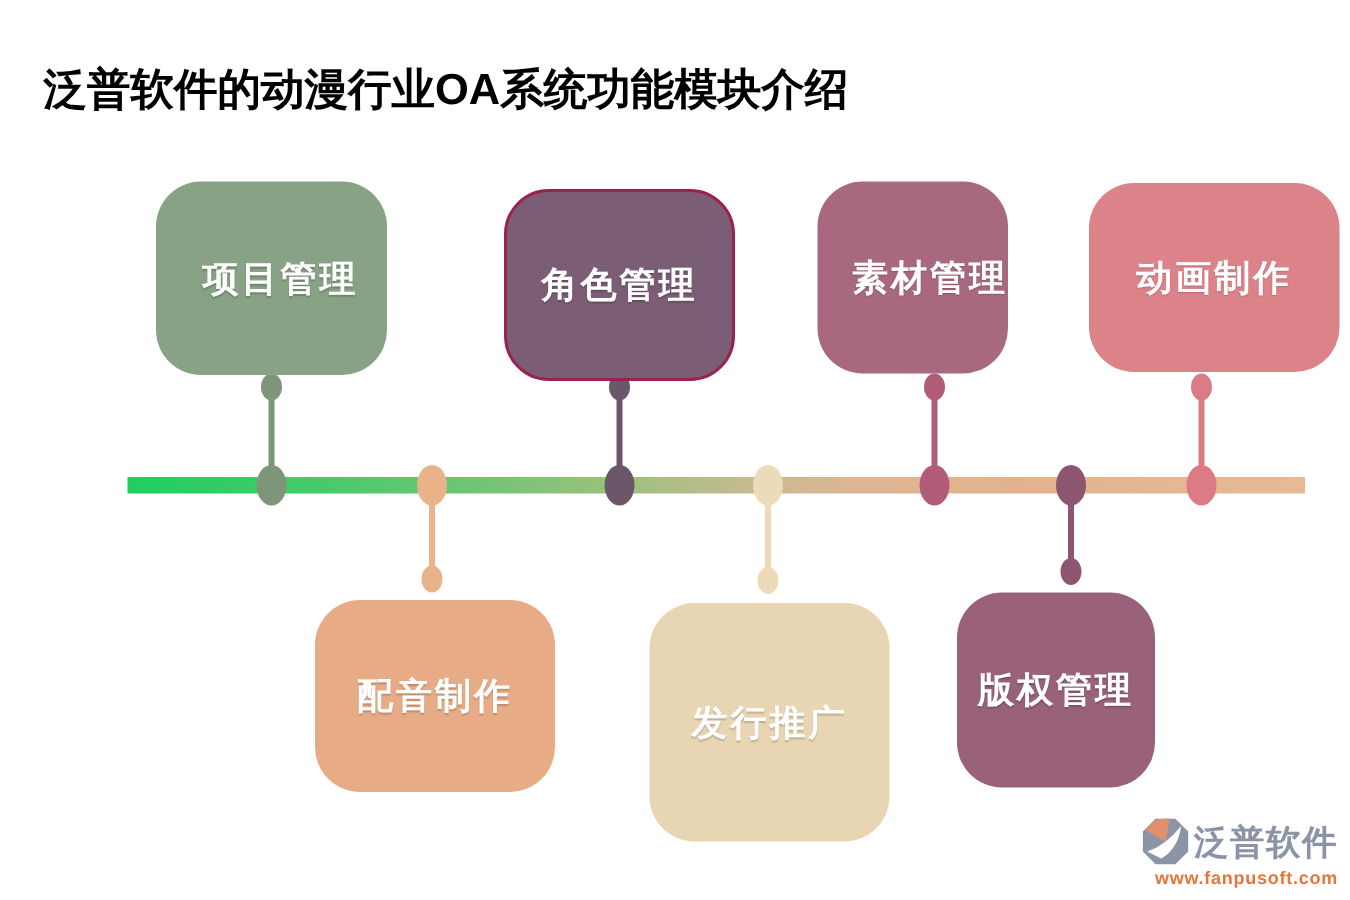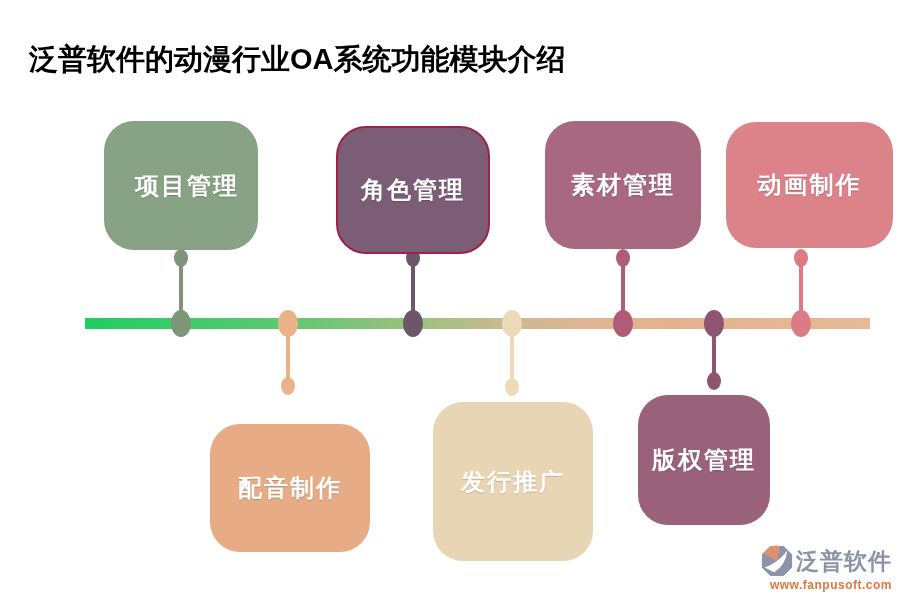--- a/index.html
+++ b/index.html
@@ -50,21 +50,21 @@
   .b2{left:336px;top:126px;width:154px;height:128px;border:2px solid transparent;}
   .s2{left:411px;top:254px;height:70px;}
   .d2s{left:406px;top:249px;}
   .d2b{left:403px;top:310px;}
   
   .b3{left:433px;top:402px;width:160px;height:159px;}
   .s3{left:510px;top:324px;height:62px;}
   .d3s{left:505px;top:378px;}
   .d3b{left:502px;top:310px;}
   
-  .b4{left:545px;top:121px;width:156px;height:128px;}
+  .b4{left:545px;top:121px;width:127px;height:128px;justify-content:flex-end;}
   .s4{left:621px;top:254px;height:70px;}
   .d4s{left:616px;top:249px;}
   .d4b{left:613px;top:310px;}
   
   .b5{left:638px;top:395px;width:132px;height:130px;}
   .s5{left:712px;top:324px;height:58px;}
   .d5s{left:707px;top:372px;}
   .d5b{left:704px;top:310px;}
   
   .b6{left:726px;top:122px;width:167px;height:126px;}
@@ -96,21 +96,21 @@
     <div class="dot big d0b" style="background: rgb(126, 149, 121);"></div>
     <div class="box b0" style="background: rgb(135, 162, 133); padding-left: 12px;">
       <span class="box-label">项目管理</span>
     </div>
   </div>
 
   <div>
     <div class="stem s1" style="background: rgb(234, 178, 137);"></div>
     <div class="dot small d1s" style="background: rgb(234, 178, 137);"></div>
     <div class="dot big d1b" style="background: rgb(234, 178, 137);"></div>
-    <div class="box b1" style="background: rgb(231, 172, 134); margin-top: 24px;">
+    <div class="box b1" style="background: rgb(231, 172, 134);">
       <span class="box-label">配音制作</span>
     </div>
   </div>
 
   <div>
     <div class="stem s2" style="background: rgb(107, 87, 105);"></div>
     <div class="dot small d2s" style="background: rgb(107, 87, 105);"></div>
     <div class="dot big d2b" style="background: rgb(107, 87, 105);"></div>
     <div class="box b2" style="background: rgb(123, 94, 117); border-color: rgb(155, 33, 80);">
       <span class="box-label">角色管理</span>

